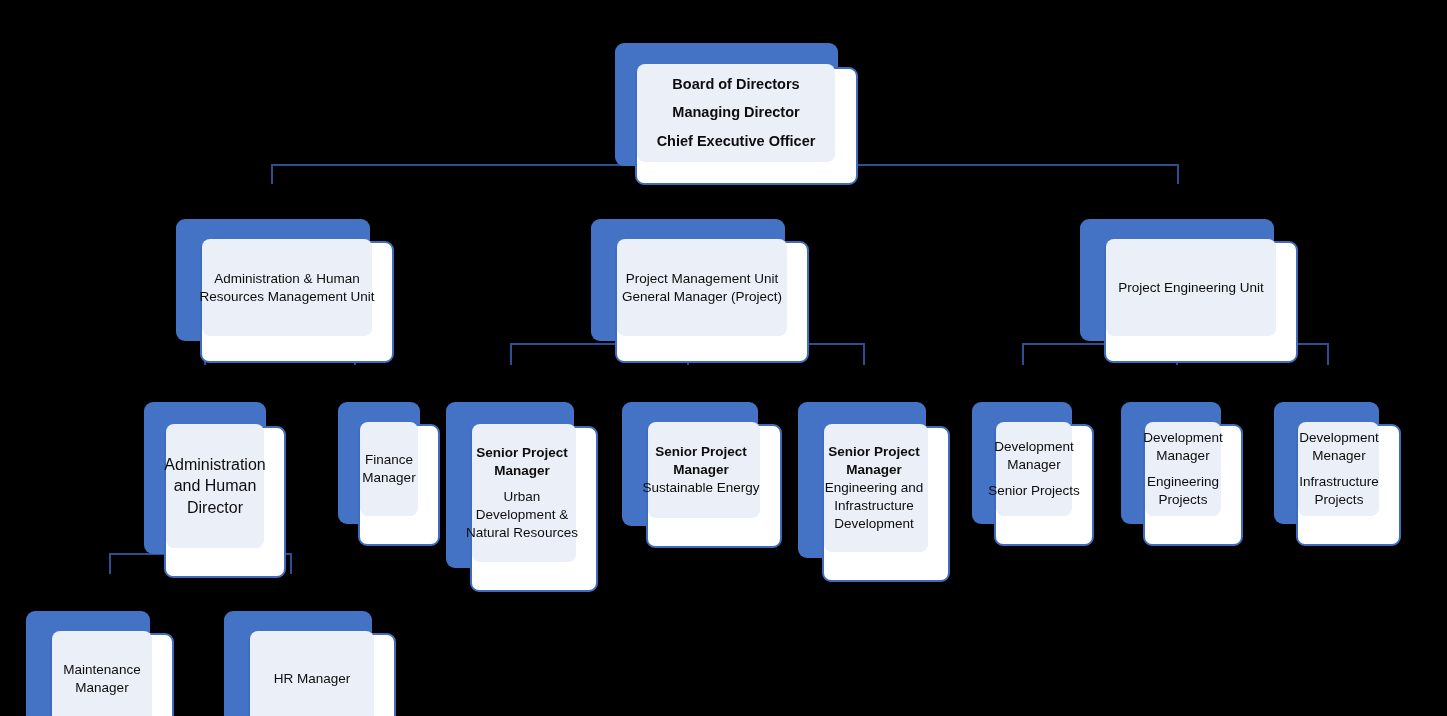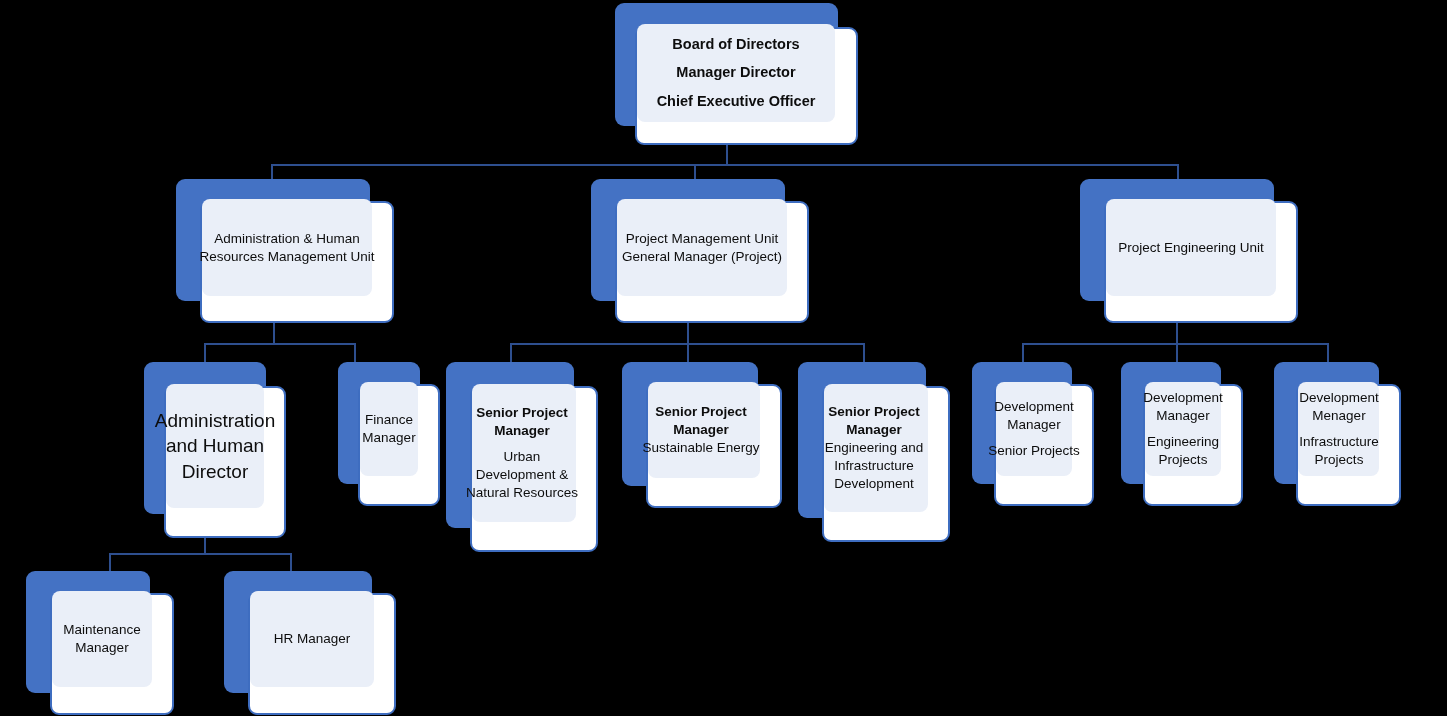--- a/index.html
+++ b/index.html
@@ -19,21 +19,21 @@
 
   
   .conn {
     position: absolute;
     background: #2E4F8F;
   }
   .conn.h { height: 2px; }
   .conn.v { width: 2px; }
 
   
-  .node { position: absolute; }
+  .node { position: absolute; margin-top: 40px; }
 
   .node .plate {
     position: absolute;
     background: #4472C4;
     border-radius: 9px;
   }
   .node .card {
     position: absolute;
     background: #FFFFFF;
     border: 2px solid #3E6DC0;
@@ -93,21 +93,21 @@
   <div class="conn v" style="left:1176px; top:343px; height:22px;"></div>
   <div class="conn v" style="left:1327px; top:343px; height:22px;"></div>
 
   <div class="node" style="left:612px; top:0px; width:250px; height:150px;">
     <div class="plate" style="left:3px; top:3px; width:223px; height:123px;"></div>
     <div class="card" style="left:23px; top:27px; width:223px; height:118px;"></div>
     <div class="fill" style="left:25px; top:24px; width:198px; height:98px;"></div>
     <div class="label" style="left:25px; top:24px; width:198px; height:98px; font-size:14.5px;">
       <span class="ln bold">Board of Directors</span>
       <span class="gap"></span>
-      <span class="ln bold">Manager Director</span>
+      <span class="ln bold">Managing Director</span>
       <span class="gap"></span>
       <span class="ln bold">Chief Executive Officer</span>
     </div>
   </div>
 
   <div class="node" style="left:591px; top:179px; width:220px; height:145px;">
     <div class="plate" style="left:0px; top:0px; width:194px; height:122px;"></div>
     <div class="card" style="left:24px; top:22px; width:194px; height:122px;"></div>
     <div class="fill" style="left:26px; top:20px; width:170px; height:97px;"></div>
     <div class="label" style="left:22px; top:20px; width:178px; height:97px; font-size:13.5px;">
@@ -132,21 +132,21 @@
     <div class="fill" style="left:26px; top:20px; width:170px; height:97px;"></div>
     <div class="label" style="left:22px; top:20px; width:178px; height:97px; font-size:13.5px;">
       <span class="ln">Project Engineering Unit</span>
     </div>
   </div>
 
   <div class="node" style="left:144px; top:362px; width:150px; height:180px;">
     <div class="plate" style="left:0px; top:0px; width:122px; height:152px;"></div>
     <div class="card" style="left:20px; top:24px; width:122px; height:152px;"></div>
     <div class="fill" style="left:22px; top:22px; width:98px; height:124px;"></div>
-    <div class="label" style="left:18px; top:22px; width:106px; height:124px; font-size:19px;">
+    <div class="label" style="left:18px; top:22px; width:106px; height:124px; font-size:16px;">
       <span class="ln">Administration</span>
       <span class="ln">and Human</span>
       <span class="ln">Director</span>
     </div>
   </div>
 
   <div class="node" style="left:338px; top:362px; width:115px; height:145px;">
     <div class="plate" style="left:0px; top:0px; width:82px; height:122px;"></div>
     <div class="card" style="left:20px; top:22px; width:82px; height:122px;"></div>
     <div class="fill" style="left:22px; top:20px; width:58px; height:94px;"></div>

